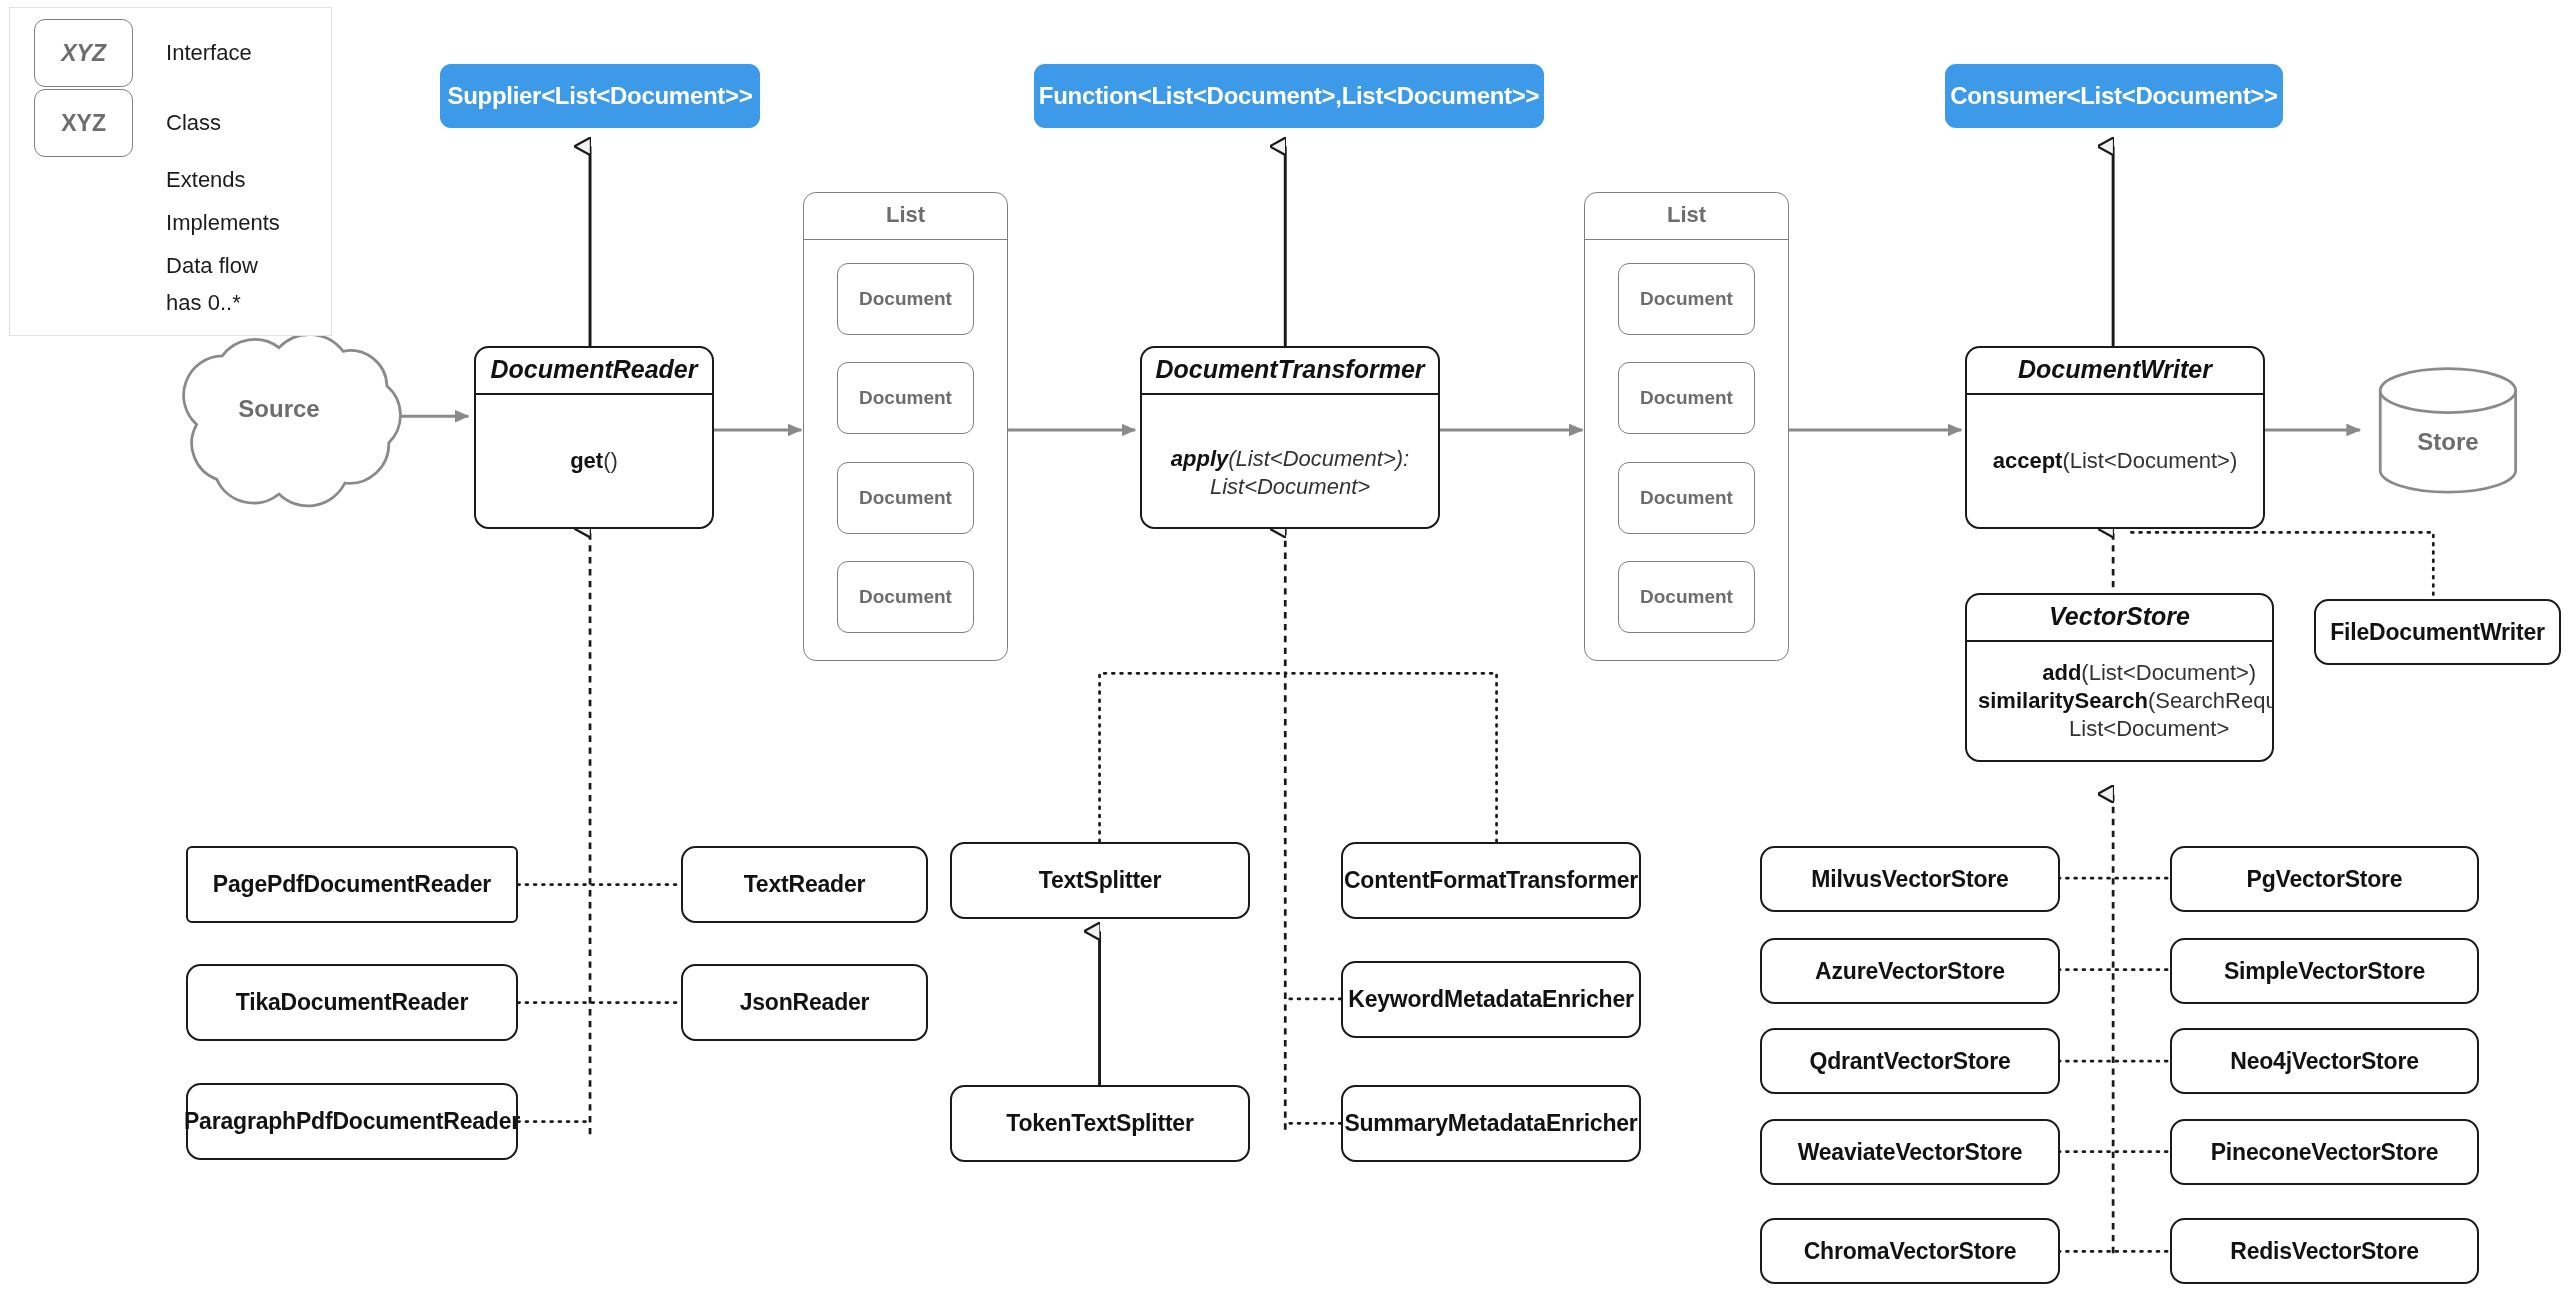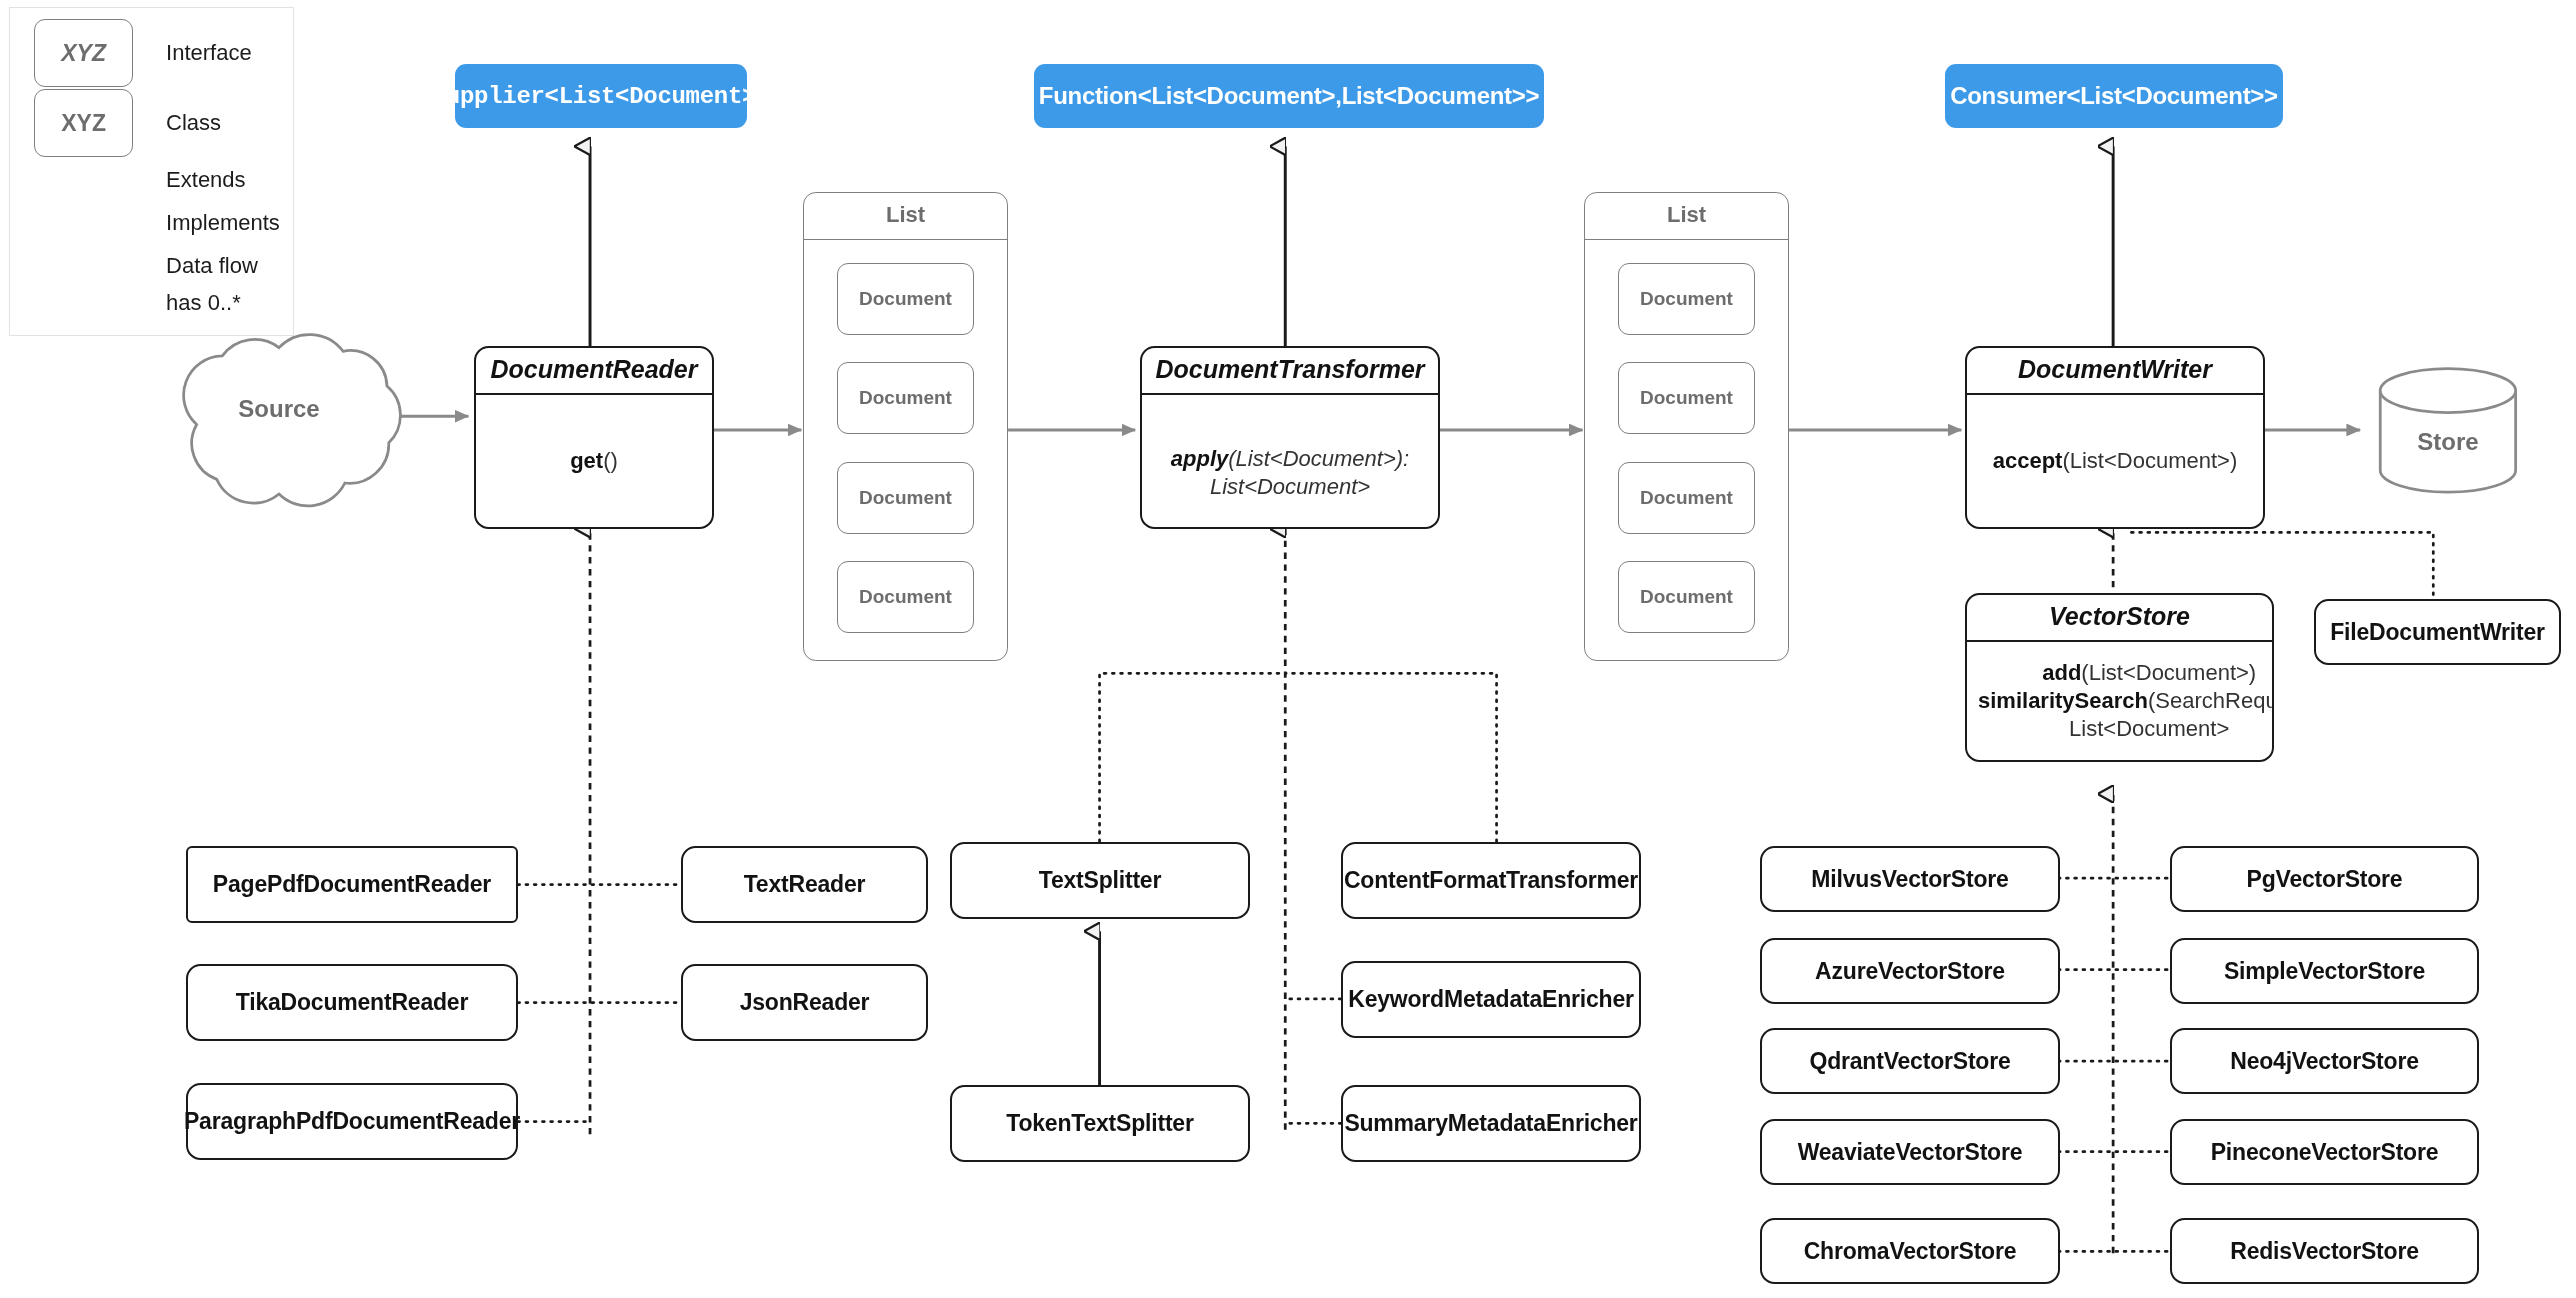--- a/index.html
+++ b/index.html
@@ -123,21 +123,21 @@
     justify-content: center;
     font-weight: bold;
     font-size: 19px;
     color: #6d6d6d;
     background: #ffffff;
   }
   
   #legend {
     position: absolute;
     left: 9.1px; top: 7.3px;
-    width: 285px; height: 329px;
+    width: 323px; height: 329px;
     border: 1.8px solid #e2e2e2;
     background: #ffffff;
     box-sizing: border-box;
   }
   .legend-row {
     position: absolute;
     display: flex;
     align-items: center;
     left: 24px;
   }
@@ -300,21 +300,21 @@
     <div class="legend-row" style="top:245px;">
       <div class="legend-icon"></div>
       <div class="legend-label" style="margin-left:33px;">Data flow</div>
     </div>
     <div class="legend-row" style="top:282px;">
       <div class="legend-icon"></div>
       <div class="legend-label" style="margin-left:33px;">has 0..*</div>
     </div>
   </div>
 
-  <div class="node iface-blue" style="left:455px; top:64px; width:292px; height:64px;font-family:Liberation Mono, monospace;">Supplier&lt;List&lt;Document&gt;&gt;</div>
+  <div class="node iface-blue" style="left:440px; top:64px; width:320px; height:64px;">Supplier&lt;List&lt;Document&gt;&gt;</div>
 
   <div class="node iface-blue" style="left:1034px; top:64px; width:510px; height:64px;">Function&lt;List&lt;Document&gt;,List&lt;Document&gt;&gt;</div>
 
   <div class="node iface-blue" style="left:1945px; top:64px; width:338px; height:64px;">Consumer&lt;List&lt;Document&gt;&gt;</div>
 
   <div id="cloud-label">Source</div>
   <div id="store-label">Store</div>
 
   <div class="uml" style="left:474px; top:346px; width:240px; height:183px;">
     <div class="uml-title">DocumentReader</div>

